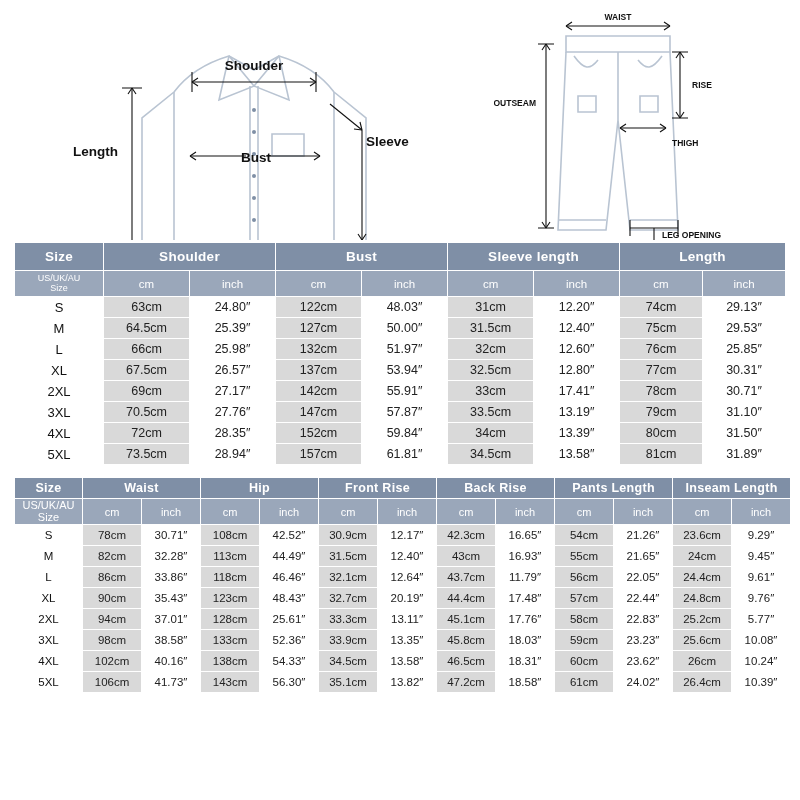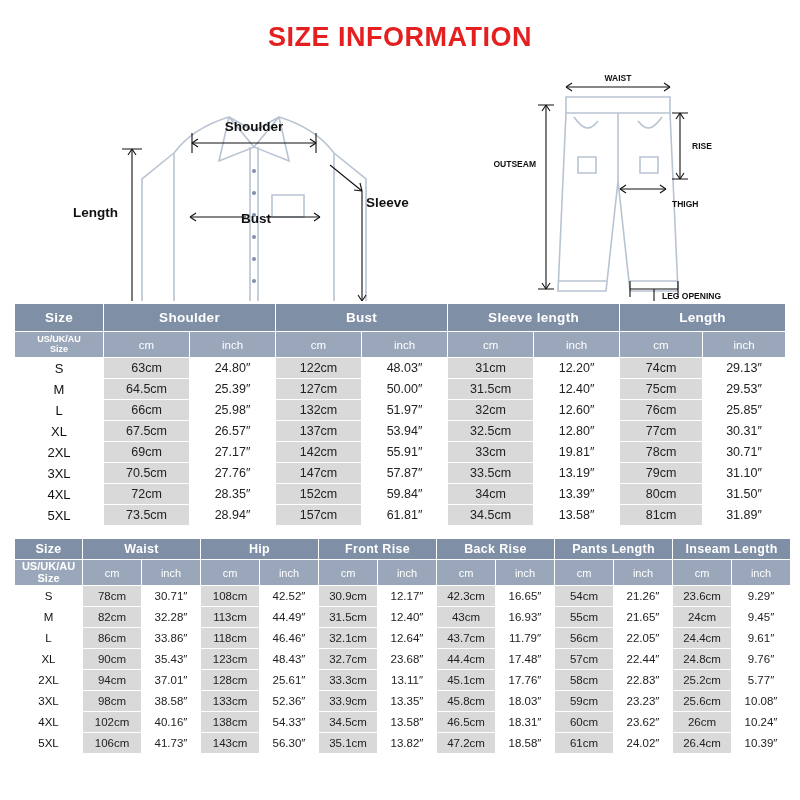--- a/index.html
+++ b/index.html
@@ -61,21 +61,21 @@
   .hdr-sub td {
     background: #9aa7ba;
     color: #ffffff;
     font-weight: normal;
     font-size: 11.5px;
     height: 26px;
   }
   .hdr-sub td.sizecol {
     font-size: 9px;
     line-height: 1.05;
-    font-weight: bold;
+    font-weight: normal;
   }
   .hdr-sub td.sizecol span { display: block; }
   tbody td {
     height: 21px;
     font-size: 12.5px;
     color: #222222;
     background: #ffffff;
   }
   tbody td.sizecell {
     background: #ffffff;
@@ -89,21 +89,20 @@
   .tbl2 { margin-top: 6px; }
   .tbl2 .hdr-main td { font-size: 12.5px; }
   .tbl2 tbody td { height: 21px; font-size: 11.5px; }
   .tbl2 .hdr-sub td { font-size: 11px; }
 </style>
 </head>
 <body>
 
 <div class="page">
 
-  <div class="title">SIZE INFORMATION</div>
 
   <div class="diagram-band">
 
     <div class="diagram-half left-half">
       <svg width="480" height="240" viewBox="0 0 480 240">
         <g fill="none" stroke="#b9c4d2" stroke-width="1.6">
 
           <path d="M160 92 L160 270 L320 270 L320 92"></path>
 
           <path d="M160 92 C175 72 195 62 215 56 L240 86 L265 56 C285 62 305 72 320 92"></path>
@@ -285,21 +284,21 @@
         <td class="shade">77cm</td>
         <td>30.31″</td>
       </tr>
       <tr>
         <td class="sizecell">2XL</td>
         <td class="shade">69cm</td>
         <td>27.17″</td>
         <td class="shade">142cm</td>
         <td>55.91″</td>
         <td class="shade">33cm</td>
-        <td>19.81″</td>
+        <td>17.41″</td>
         <td class="shade">78cm</td>
         <td>30.71″</td>
       </tr>
       <tr>
         <td class="sizecell">3XL</td>
         <td class="shade">70.5cm</td>
         <td>27.76″</td>
         <td class="shade">147cm</td>
         <td>57.87″</td>
         <td class="shade">33.5cm</td>
@@ -422,21 +421,21 @@
         <td class="shade">24.4cm</td>
         <td>9.61″</td>
       </tr>
       <tr>
         <td class="sizecell">XL</td>
         <td class="shade">90cm</td>
         <td>35.43″</td>
         <td class="shade">123cm</td>
         <td>48.43″</td>
         <td class="shade">32.7cm</td>
-        <td>23.68″</td>
+        <td>20.19″</td>
         <td class="shade">44.4cm</td>
         <td>17.48″</td>
         <td class="shade">57cm</td>
         <td>22.44″</td>
         <td class="shade">24.8cm</td>
         <td>9.76″</td>
       </tr>
       <tr>
         <td class="sizecell">2XL</td>
         <td class="shade">94cm</td>

